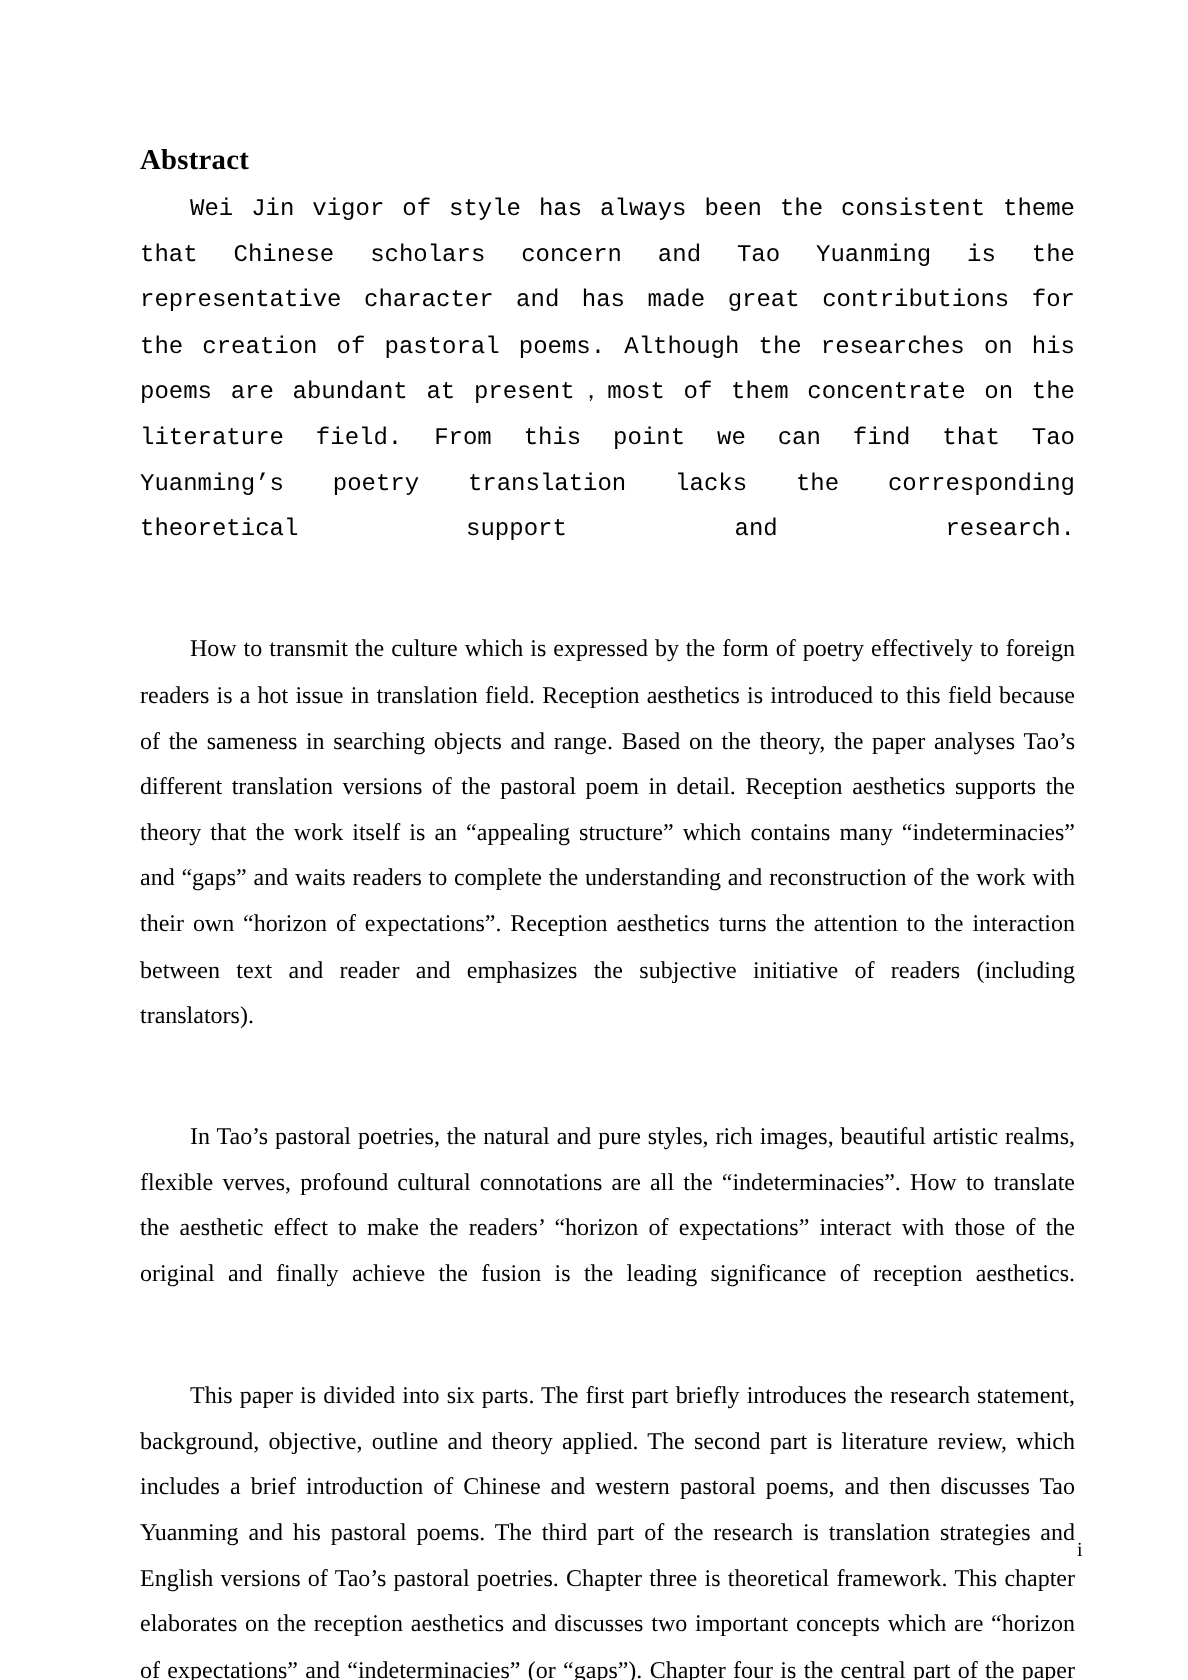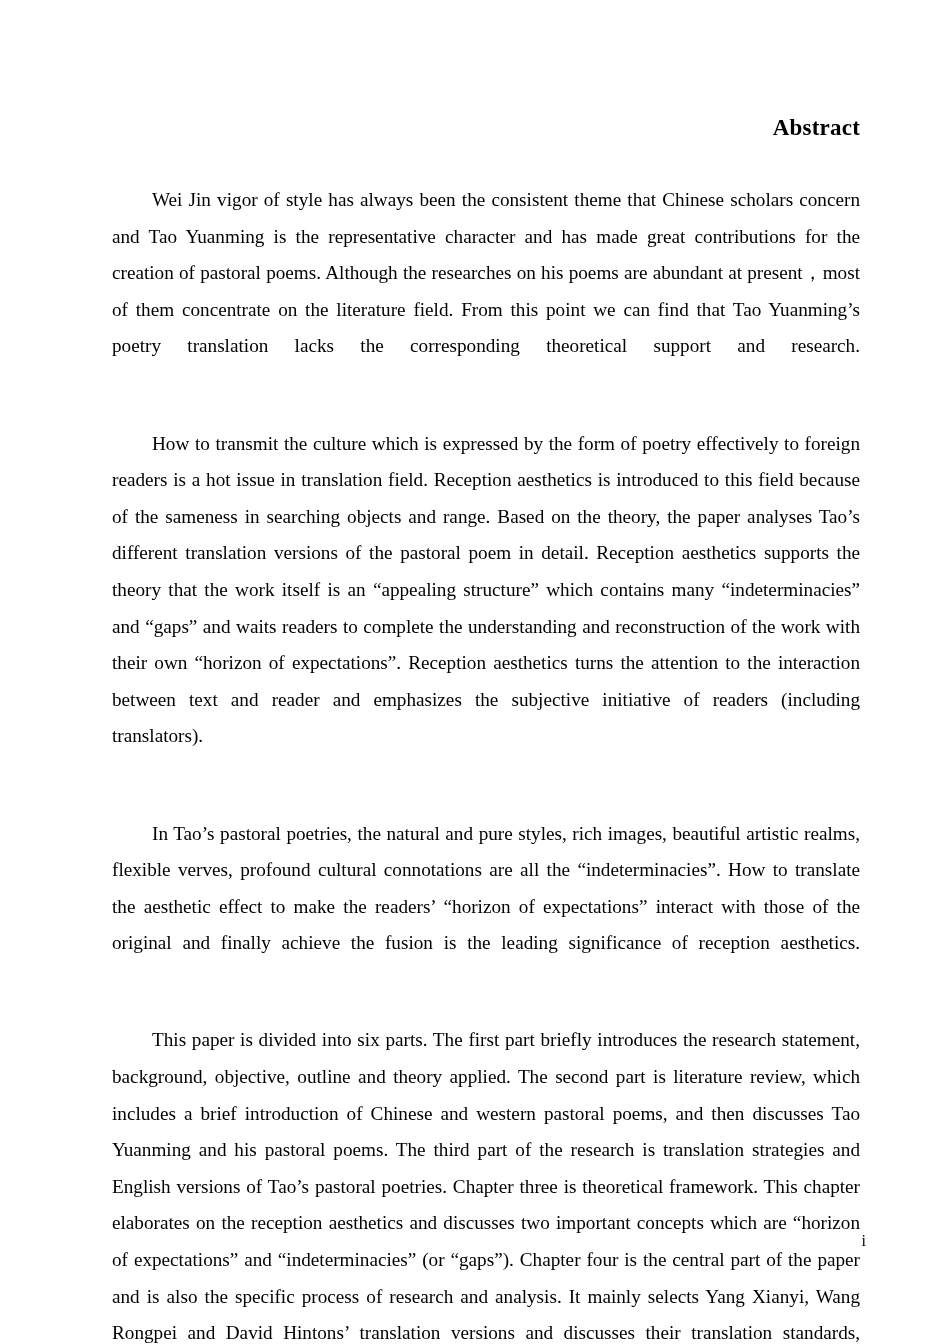--- a/index.html
+++ b/index.html
@@ -26,40 +26,41 @@
   .page-body {
     position: absolute;
     left: 112px;
     top: 0;
     width: 748px;
   }
 
   .doc-title {
     font-size: 23px;
     font-weight: bold;
-    text-align: right;
+    text-align: left;
     letter-spacing: 0.2px;
     margin: 0;
     padding-top: 113px;
     line-height: 30px;
   }
 
   .para {
     font-size: 19.2px;
     line-height: 36.6px;
     text-align: justify;
     text-justify: inter-word;
     text-indent: 40px;
     margin: 0;
     hyphens: none;
     -webkit-hyphens: none;
   }
 
   .para.first-para {
-    margin-top: 39px;
+    margin-top: 6px;
+    font-family: Liberation Mono, monospace;
   }
 
   .para + .para {
     margin-top: 24px;
   }
 
   
   .para::after {
     content: "";
     display: inline-block;

